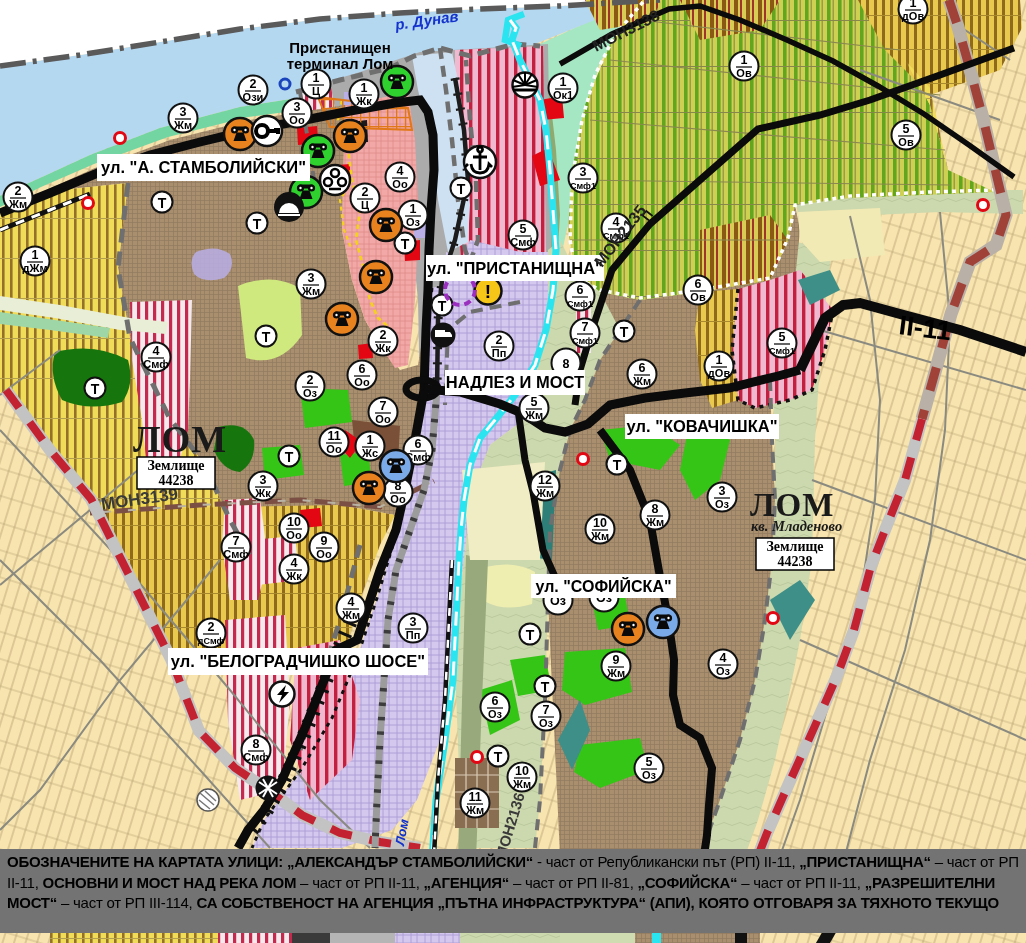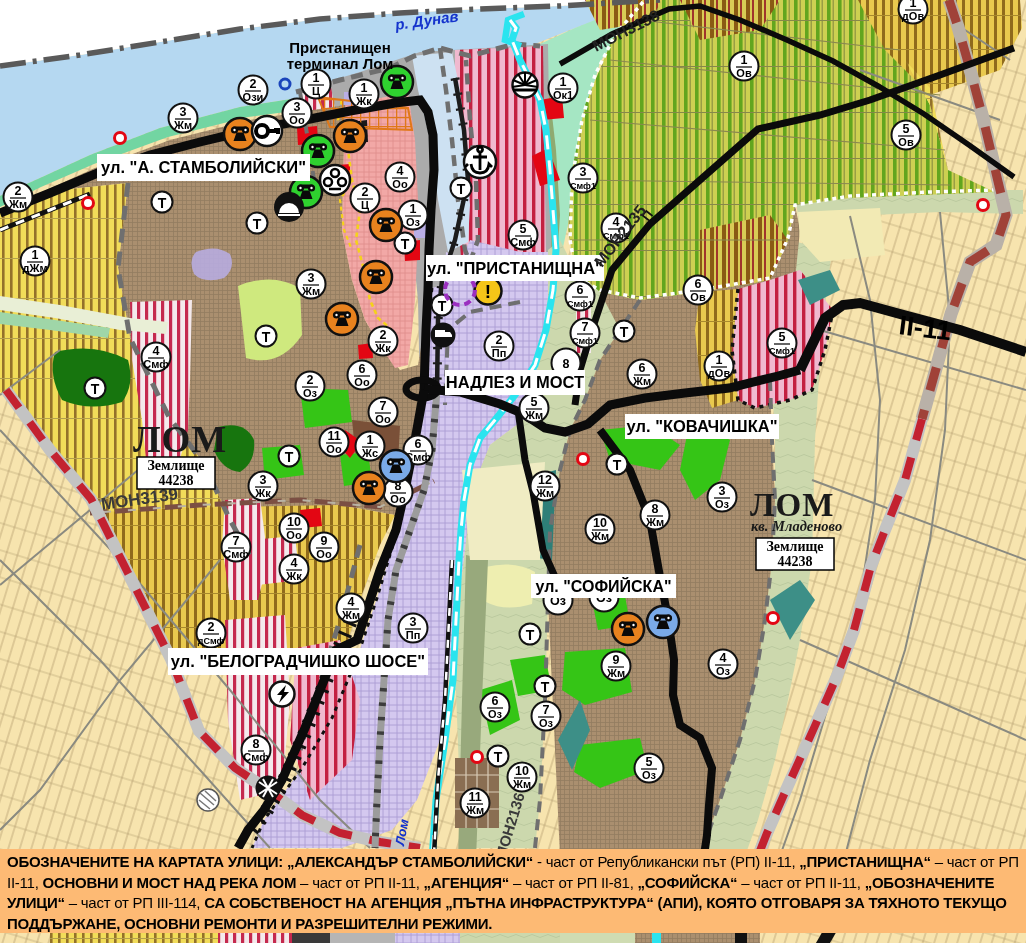--- a/index.html
+++ b/index.html
@@ -1,19 +1,19 @@
 <!DOCTYPE html>
 <html><head>
 <meta charset="utf-8">
 <style>
 html,body{margin:0;padding:0;}
 body{width:1026px;height:943px;overflow:hidden;font-family:"Liberation Sans",sans-serif;}
 #map{position:relative;width:1026px;height:943px;background:#f6e3ad;}
 svg{position:absolute;left:0;top:0;}
-#legend{position:absolute;left:0;top:849px;width:1026px;height:84px;background:#fdba74;color:#000;
+#legend{position:absolute;left:0;top:849px;width:1026px;height:84px;background:#737373;color:#000;
  font-family:"Liberation Sans",sans-serif;font-size:15px;line-height:20.5px;padding:3px 6px 0 7px;box-sizing:border-box;}
 #legend b{font-weight:bold;}
 .ll{white-space:nowrap;letter-spacing:-0.25px;}
 </style>
 </head>
 <body>
 <div id="map">
 <svg width="1026" height="943" viewBox="0 0 1026 943">
 <defs>
 <pattern id="pRedStripe" width="8" height="8" patternUnits="userSpaceOnUse">
@@ -1065,17 +1065,16 @@
 <g>
           <rect x="756" y="538" width="78" height="32" fill="#fff" stroke="#000" stroke-width="1.5"></rect>
           <text x="795" y="551" font-size="14" font-weight="bold" font-family="Liberation Serif, serif" text-anchor="middle" fill="#000">Землище</text>
           <text x="795" y="566" font-size="14" font-weight="bold" font-family="Liberation Serif, serif" text-anchor="middle" fill="#000">44238</text>
         </g>
 </g>
 </svg>
 
 <div id="legend">
       <div class="ll"><b>ОБОЗНАЧЕНИТЕ НА КАРТАТА УЛИЦИ: „АЛЕКСАНДЪР СТАМБОЛИЙСКИ“</b> - част от Републикански път (РП) II-11, <b>„ПРИСТАНИЩНА“</b> – част от РП</div>
-      <div class="ll">II-11, <b>ОСНОВНИ И МОСТ НАД РЕКА ЛОМ</b> – част от РП II-11, <b>„АГЕНЦИЯ“</b> – част от РП II-81, <b>„СОФИЙСКА“</b> – част от РП II-11, <b>„ОБОЗНАЧЕНИТЕ</b></div>
-      <div class="ll"><b>УЛИЦИ“</b> – част от РП III-114, <b>СА СОБСТВЕНОСТ НА АГЕНЦИЯ „ПЪТНА ИНФРАСТРУКТУРА“ (АПИ), КОЯТО ОТГОВАРЯ ЗА ТЯХНОТО ТЕКУЩО</b></div>
-      <div class="ll"><b>ПОДДЪРЖАНЕ, ОСНОВНИ РЕМОНТИ И РАЗРЕШИТЕЛНИ РЕЖИМИ.</b></div>
+      <div class="ll">II-11, <b>ОСНОВНИ И МОСТ НАД РЕКА ЛОМ</b> – част от РП II-11, <b>„АГЕНЦИЯ“</b> – част от РП II-81, <b>„СОФИЙСКА“</b> – част от РП II-11, <b>„РАЗРЕШИТЕЛНИ</b></div>
+      <div class="ll"><b>МОСТ“</b> – част от РП III-114, <b>СА СОБСТВЕНОСТ НА АГЕНЦИЯ „ПЪТНА ИНФРАСТРУКТУРА“ (АПИ), КОЯТО ОТГОВАРЯ ЗА ТЯХНОТО ТЕКУЩО</b></div>
     </div>
 </div>
 
 </body></html>

